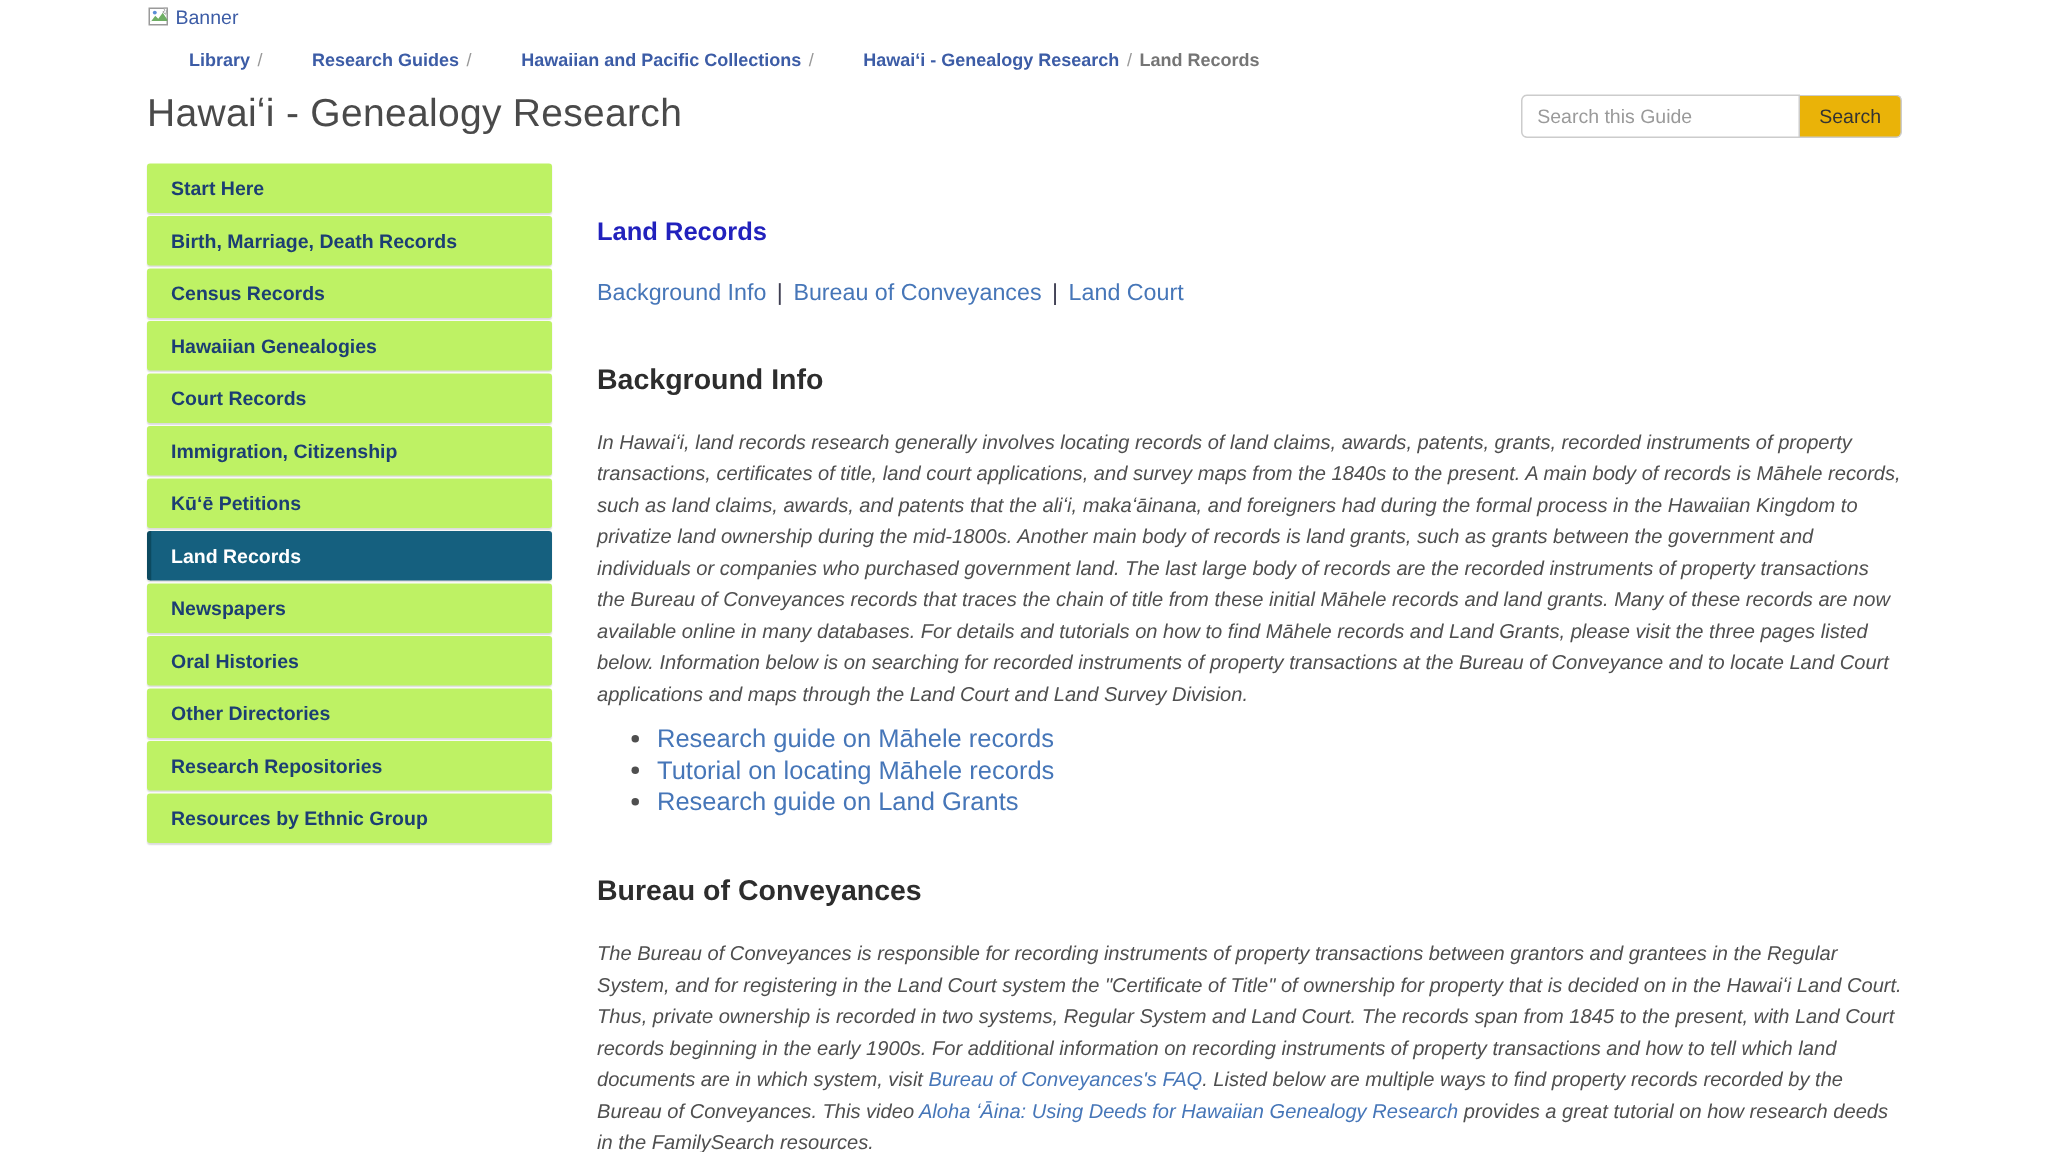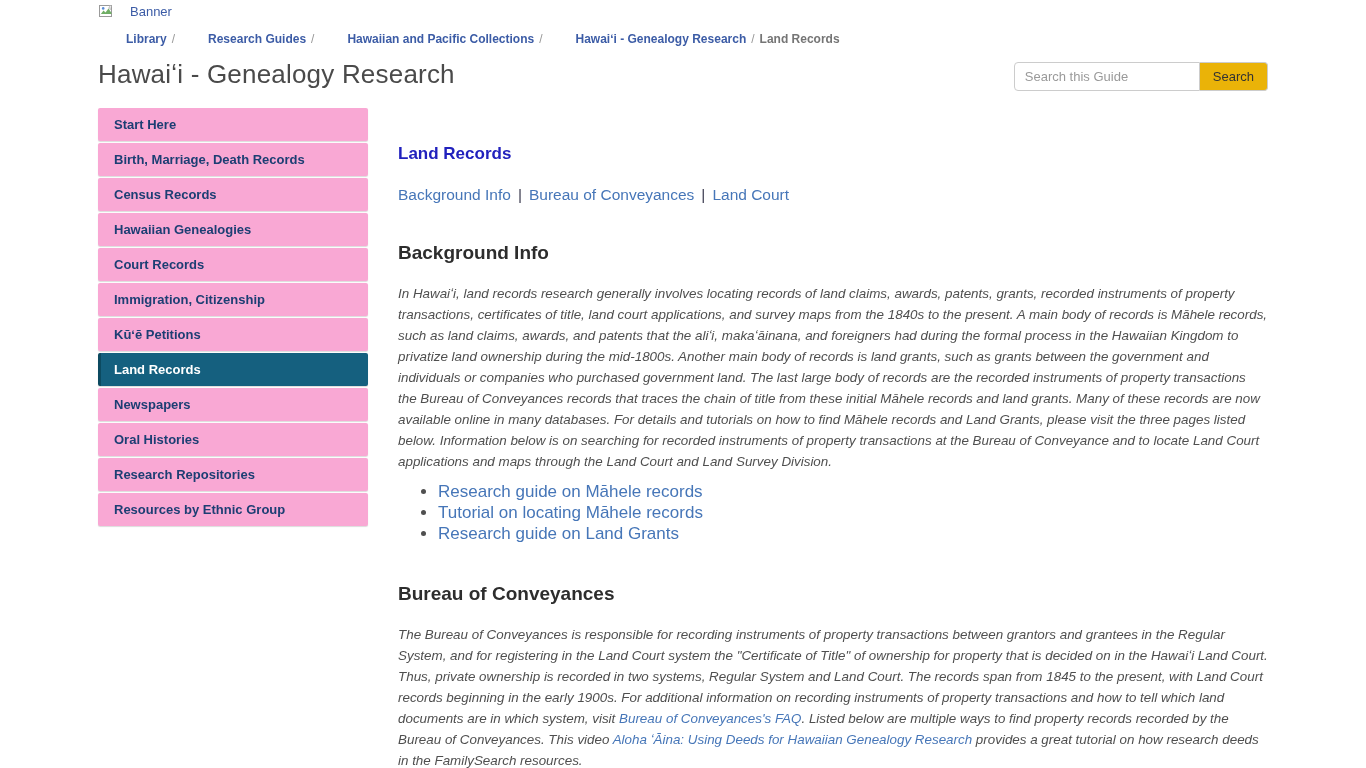--- a/index.html
+++ b/index.html
@@ -5,21 +5,21 @@
   * { box-sizing: border-box; }
   html, body { margin: 0; padding: 0; }
   body {
     width: 1366px; height: 768px; overflow: hidden;
     background: #ffffff;
     font-family: "Liberation Sans", sans-serif;
   }
   .page { width: 1170px; margin: 0 auto; padding-top: 2px; }
 
   
-  .banner { display: inline-flex; align-items: center; gap: 16px; text-decoration: none; margin: 1px 0 0 0; }
+  .banner { display: inline-flex; align-items: center; gap: 3px; text-decoration: none; margin: 1px 0 0 0; }
   .banner span { color: #3c5ca6; font-size: 13px; }
 
   
   .breadcrumb { margin-top: 9px; font-size: 12px; font-weight: bold; color: #3c5ca6; }
   .breadcrumb a { color: #3c5ca6; text-decoration: none; margin-left: 28px; }
   .breadcrumb .sep { color: #999; font-weight: normal; margin: 0 5px; }
   .breadcrumb .current { color: #757575; }
 
   
   .header-row { display: flex; justify-content: space-between; align-items: flex-start; margin-top: 13px; }
@@ -34,21 +34,21 @@
   .search-group button {
     height: 29px; padding: 4px 13px; font-size: 13px; color: #333;
     background: #eab308; border: 1px solid #ccc; border-left: none;
     border-radius: 0 4px 4px 0; cursor: pointer; font-family: "Liberation Sans", sans-serif;
   }
 
   
   .layout { display: flex; gap: 30px; margin-top: 17px; }
   .sidebar { width: 270px; flex: none; }
   .side-item {
-    display: block; background: #f9a8d4; color: #1c3e73;
+    display: block; background: #bef264; color: #1c3e73;
     font-size: 13px; font-weight: bold; text-decoration: none;
     padding: 9px 16px; margin-bottom: 2px; border-radius: 2px;
     box-shadow: 0 1px 1px rgba(0,0,0,0.14);
   }
   .side-item.active {
     background: #15607f; color: #ffffff;
     border-left: 3px solid #0c4a60; padding-left: 13px;
   }
 
   .main { flex: 1; min-width: 0; }
@@ -98,20 +98,21 @@
       <a class="side-item" href="#">Start Here</a>
       <a class="side-item" href="#">Birth, Marriage, Death Records</a>
       <a class="side-item" href="#">Census Records</a>
       <a class="side-item" href="#">Hawaiian Genealogies</a>
       <a class="side-item" href="#">Court Records</a>
       <a class="side-item" href="#">Immigration, Citizenship</a>
       <a class="side-item" href="#">Kūʻē Petitions</a>
       <a class="side-item active" href="#">Land Records</a>
       <a class="side-item" href="#">Newspapers</a>
       <a class="side-item" href="#">Oral Histories</a>
+      <a class="side-item" href="#">Other Directories</a>
       <a class="side-item" href="#">Research Repositories</a>
       <a class="side-item" href="#">Resources by Ethnic Group</a>
     </nav>
 
     <main class="main">
 
       <h2 class="page-heading">Land Records</h2>
 
       <div class="subnav">
         <a href="#">Background Info</a><span class="sep">|</span><a href="#">Bureau of Conveyances</a><span class="sep">|</span><a href="#">Land Court</a>

